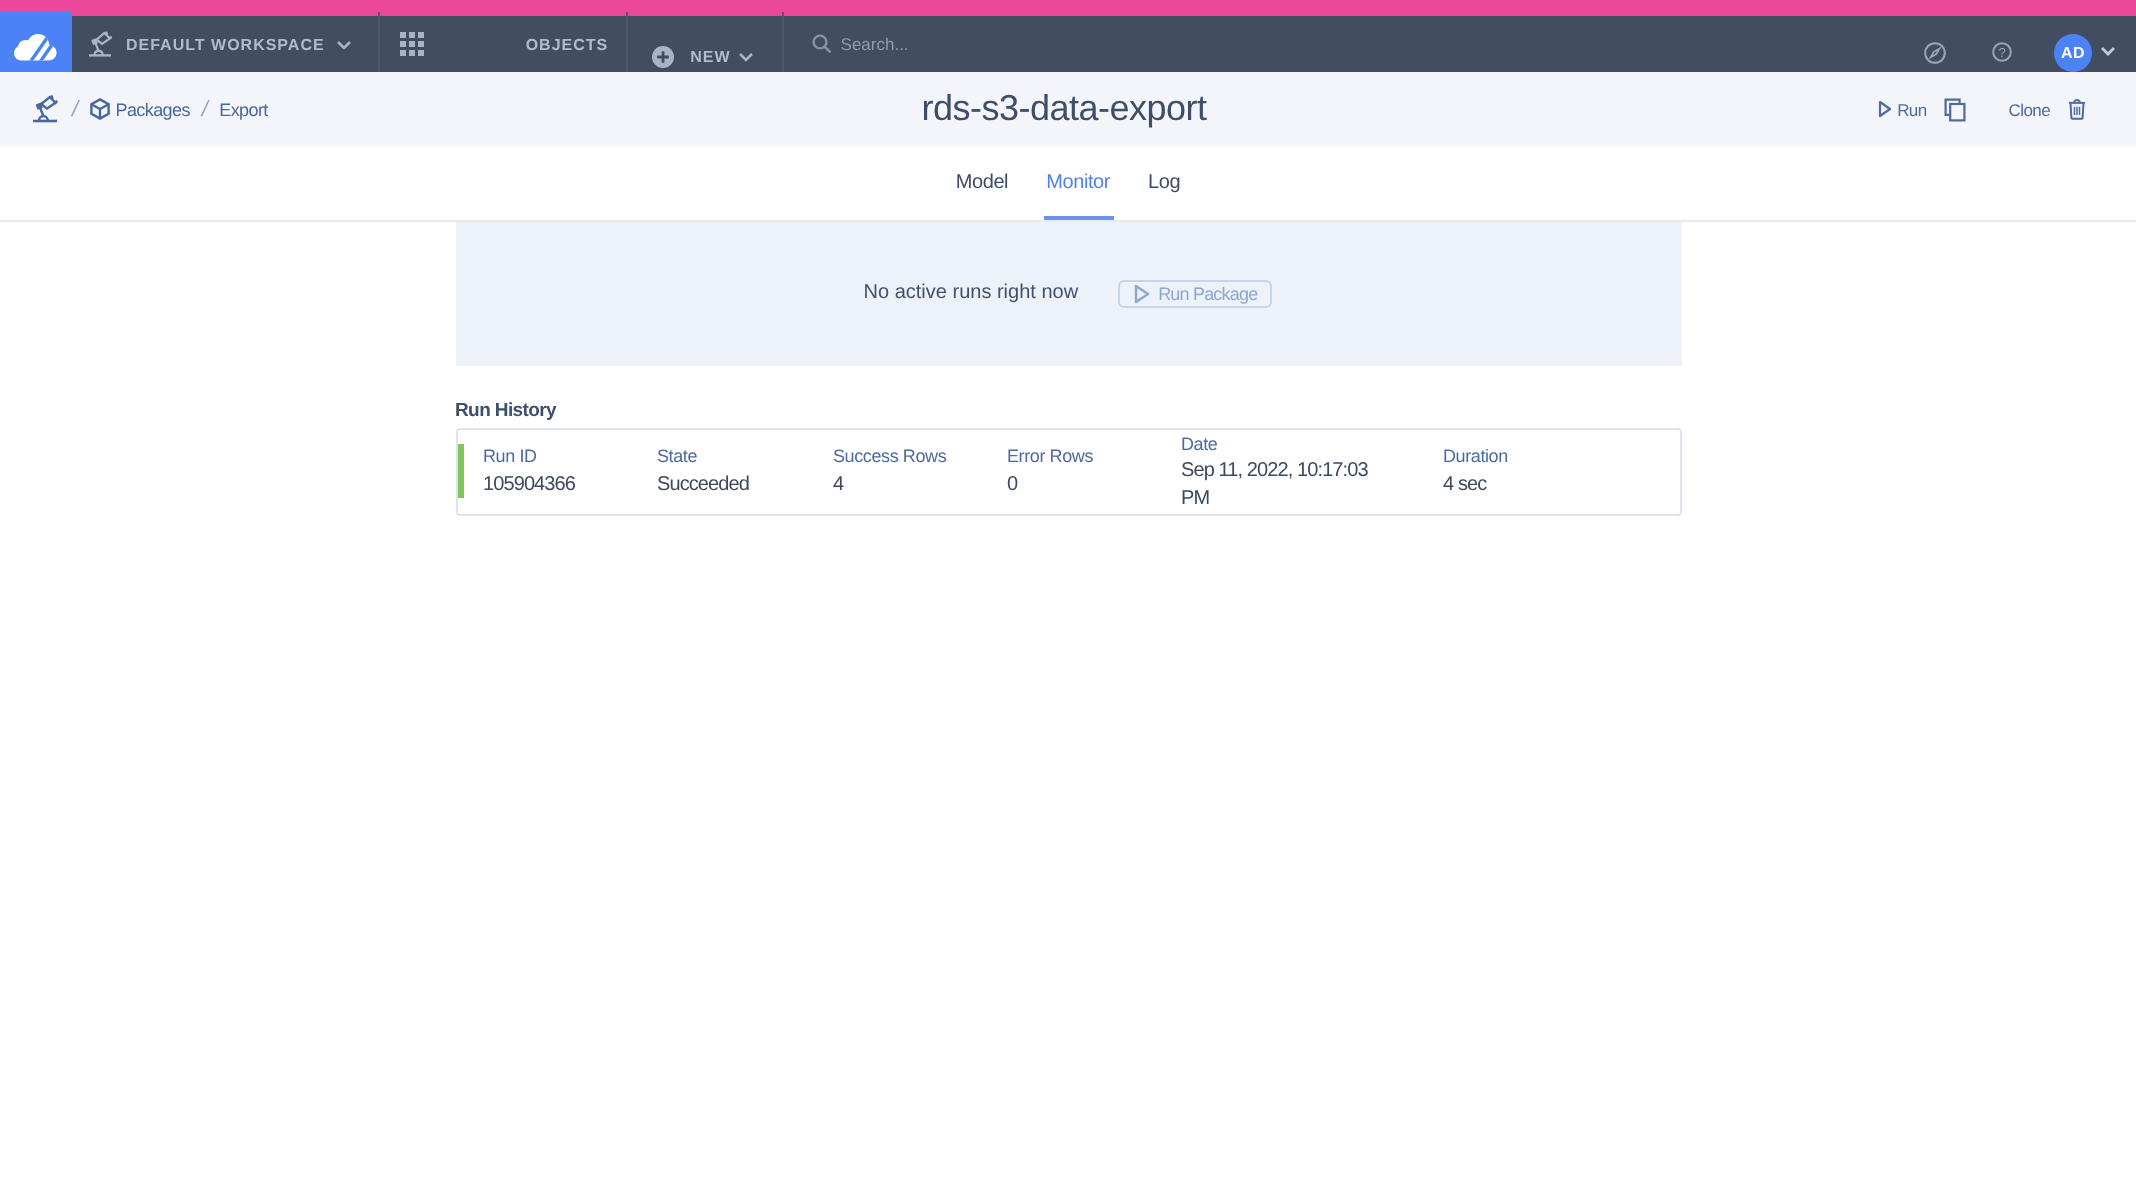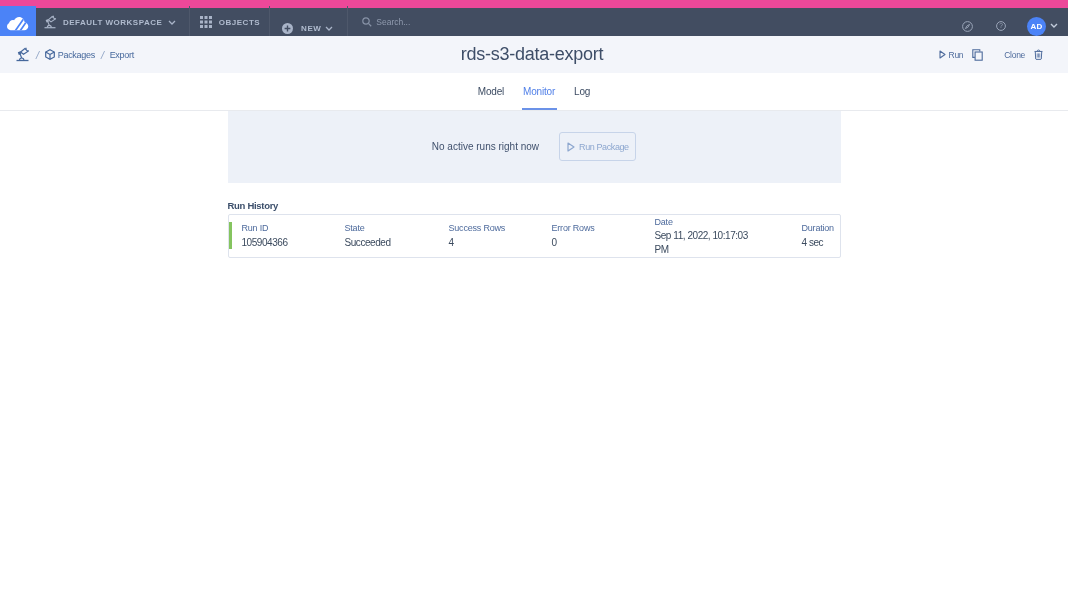--- a/index.html
+++ b/index.html
@@ -27,24 +27,24 @@
 .tabsrow { height:37.5px; background:#fff; border-bottom:1px solid #e8eaee; display:flex; justify-content:center; }
 .tab { position:relative; display:flex; align-items:center; padding:0 9.5px; font-size:10px; letter-spacing:-0.2px; color:#3d4c63; }
 .tab.active { color:#5180e8; }
 .tab.active:after { content:""; position:absolute; left:8px; right:8px; bottom:0; height:2px; background:#6b92e8; }
 
 
 .content { width:613px; margin:0 auto; }
 .sec-label { font-size:9.5px; font-weight:bold; color:#3c4f6b; letter-spacing:-0.3px; }
 .panel { margin-top:0px; height:72px; background:#edf1f8; display:flex; align-items:center; justify-content:center; }
 .panel .msg { font-size:10px; letter-spacing:0px; color:#40516d; }
-.btn { margin-left:20px; height:29px; border:1px solid #c7d4e9; border-radius:3px; display:flex; align-items:center; padding:0 6.5px; color:#8da7cf; font-size:9px; letter-spacing:-0.4px; }
+.btn { margin-left:20px; height:14px; border:1px solid #c7d4e9; border-radius:3px; display:flex; align-items:center; padding:0 6.5px; color:#8da7cf; font-size:9px; letter-spacing:-0.4px; }
 .btn svg { margin-right:4.5px; }
 
-.card { margin-top:3px; border:1px solid #dee3ed; border-radius:2px; background:#fff; min-height:44px; display:flex; align-items:center; padding:1px 0;gap:16px; }
+.card { margin-top:3px; border:1px solid #dee3ed; border-radius:2px; background:#fff; min-height:44px; display:flex; align-items:center; padding:1px 0; }
 .cell { font-size:9.5px; }
 .cell .lbl { color:#4d6a9c; line-height:13.5px; font-size:9px; letter-spacing:-0.2px; }
 .cell .val { color:#3b4a5e; font-size:10px; letter-spacing:-0.45px; line-height:13.5px; }
 .c1 { border-left:3px solid #85c45f; padding-left:10px; width:100px; }
 .c2 { width:88px; } .c3 { width:87px; } .c4 { width:87px; }
 .c5 { width:131px; } .c6 { flex:1; }
 </style>
 </head>
 <body>
 
@@ -73,21 +73,21 @@
         <path d="M5.3 4.8 L9.2 1.5 L12 4.2 L8 6.9 Z"></path>
         <path d="M10 0.8 L10.6 2.3 M12.9 3.4 L11.6 4.2"></path>
       </g>
     </svg>
     <span>DEFAULT WORKSPACE</span>
     <svg width="8" height="5" viewBox="0 0 8 5" style="margin-left:6px;">
         <path d="M1 1 L4 4 L7 1" stroke="#a9b4c8" stroke-width="1.3" fill="none"></path>
       </svg>
   </div>
   <div class="nav-sep" style="margin-left:13px;"></div>
-  <div class="nav-item" style="padding-left:10px;">
+  <div class="nav-item" style="padding-left:10px;gap:44px;">
     <svg width="12" height="12" viewBox="0 0 12 12" style="margin-right:6.5px;">
       <g fill="#a9b4c8">
         <rect x="0" y="0" width="3" height="3"></rect>
           <rect x="4.5" y="0" width="3" height="3"></rect>
           <rect x="9" y="0" width="3" height="3"></rect>
         <rect x="0" y="4.5" width="3" height="3"></rect>
           <rect x="4.5" y="4.5" width="3" height="3"></rect>
           <rect x="9" y="4.5" width="3" height="3"></rect>
         <rect x="0" y="9" width="3" height="3"></rect>
           <rect x="4.5" y="9" width="3" height="3"></rect>

